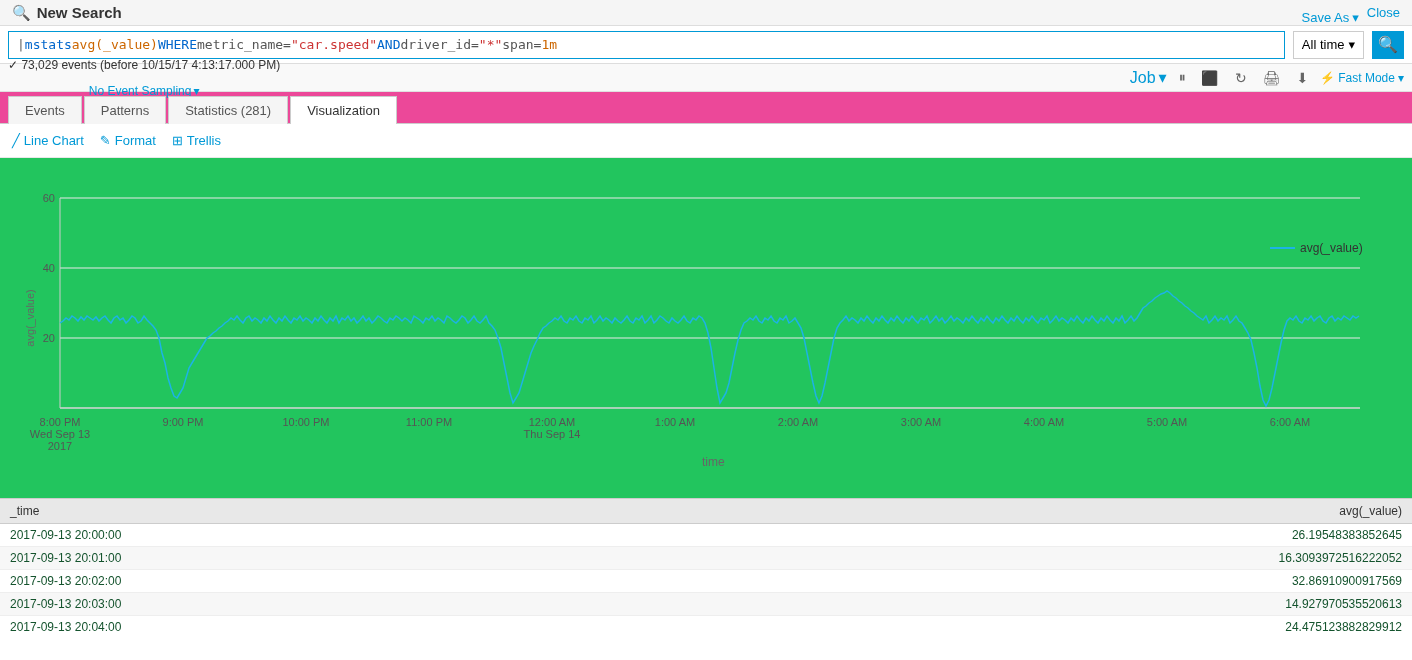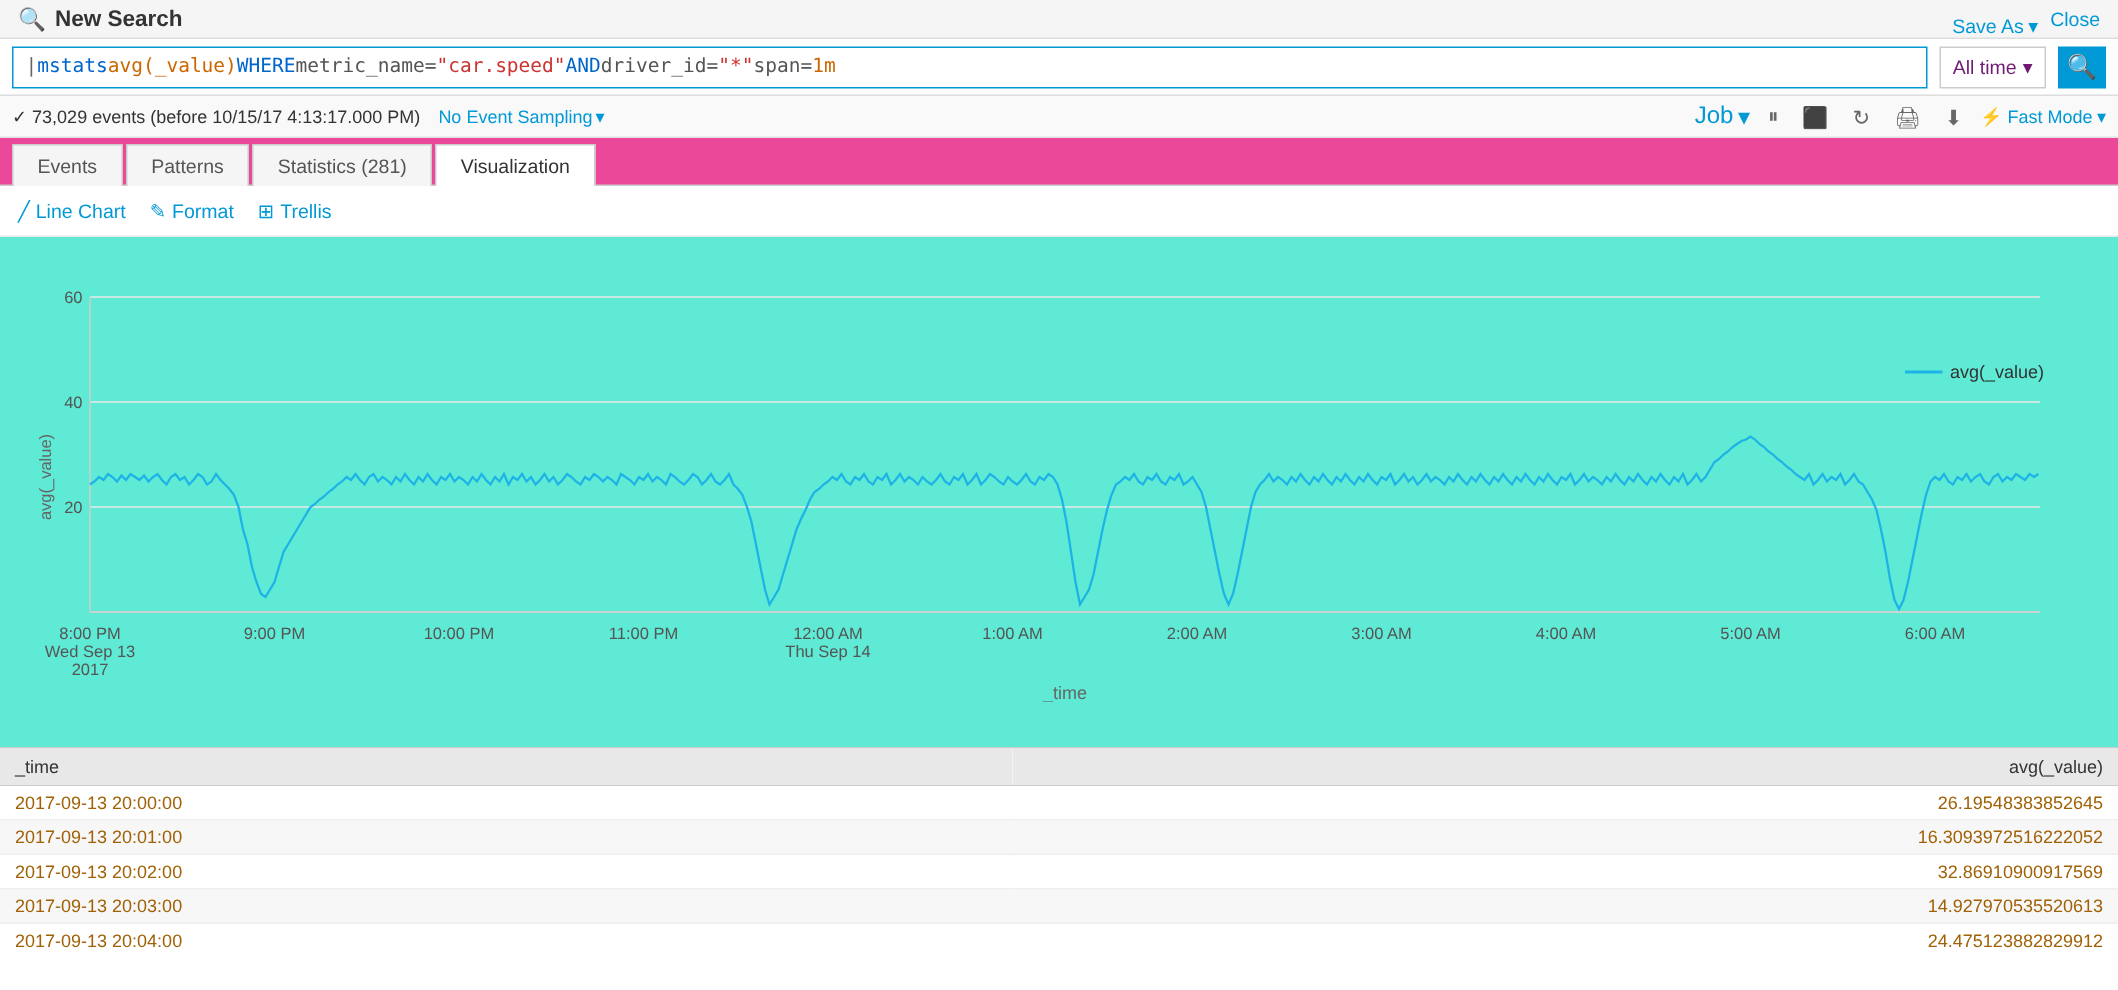--- a/index.html
+++ b/index.html
@@ -34,21 +34,21 @@
     .time-range-selector {
       display: flex;
       align-items: center;
       border: 1px solid #ccc;
       padding: 3px 8px;
       cursor: pointer;
       font-size: 13px;
       height: 28px;
       gap: 4px;
       white-space: nowrap;
-      color: #701a75;
+      color: #000000;
     }
     .search-btn {
       background: #0099d6;
       border: none;
       color: #fff;
       width: 32px;
       height: 28px;
       cursor: pointer;
       display: flex;
       align-items: center;
@@ -59,21 +59,21 @@
     
     .status-bar {
       display: flex;
       align-items: center;
       justify-content: space-between;
       padding: 2px 8px;
       background: #f9f9f9;
       border-bottom: 1px solid #e0e0e0;
       height: 28px;
     }
-    .status-left { display: flex; align-items: center; gap: 12px; }
+    .status-left { display: flex; align-items: center; gap: 12px; flex-direction: column; }
     .events-count { color: #333; font-size: 12px; }
     .no-event-sampling { color: #0099d6; font-size: 12px; cursor: pointer; display: flex; align-items: center; gap: 2px; }
     .status-right { display: flex; align-items: center; gap: 8px; }
     .job-btn { color: #0099d6; font-size: 16px; cursor: pointer; display: flex; align-items: center; gap: 3px; }
     .icon-btn { color: #666; cursor: pointer; font-size: 14px; padding: 0 4px; }
     .fast-mode-btn { color: #0099d6; font-size: 12px; cursor: pointer; display: flex; align-items: center; gap: 3px; }
     .lightning { color: #f5a623; }
 
     
     .tabs-row {
@@ -113,21 +113,21 @@
       border-bottom: 1px solid #e8e8e8;
       height: 34px;
     }
     .viz-tool-btn {
       display: flex; align-items: center; gap: 4px;
       color: #0099d6; font-size: 13px; cursor: pointer;
     }
 
     
     .chart-area {
-      background: #5eead4;
+      background: #22c55e;
       padding: 10px 20px 0 20px;
       height: 340px;
       position: relative;
     }
 
     
     .table-area {
       border-top: 1px solid #ccc;
       overflow-y: auto;
     }
@@ -140,21 +140,21 @@
       font-weight: 500;
       color: #333;
       border-bottom: 1px solid #ccc;
       position: sticky; top: 0;
     }
     .data-table th:last-child { text-align: right; }
     .data-table td {
       padding: 4px 10px;
       font-size: 12px;
       border-bottom: 1px solid #eee;
-      color: #a16207;
+      color: #14532d;
       margin-left: 14px;
     }
     .data-table td:last-child { text-align: right; }
     .data-table tr:nth-child(even) { background: #f7f7f7; }
     .data-table tr:nth-child(odd) { background: #fff; }
     .axis-label { font-size: 11px; fill: #555; }
     .grid-line { stroke: #e8e8e8; stroke-width: 1; }
     .axis-line { stroke: #ccc; stroke-width: 1; }
     .chart-line { fill: none; stroke: #1db3e6; stroke-width: 1.5; }
     .legend-line { stroke: #1db3e6; stroke-width: 2; }

